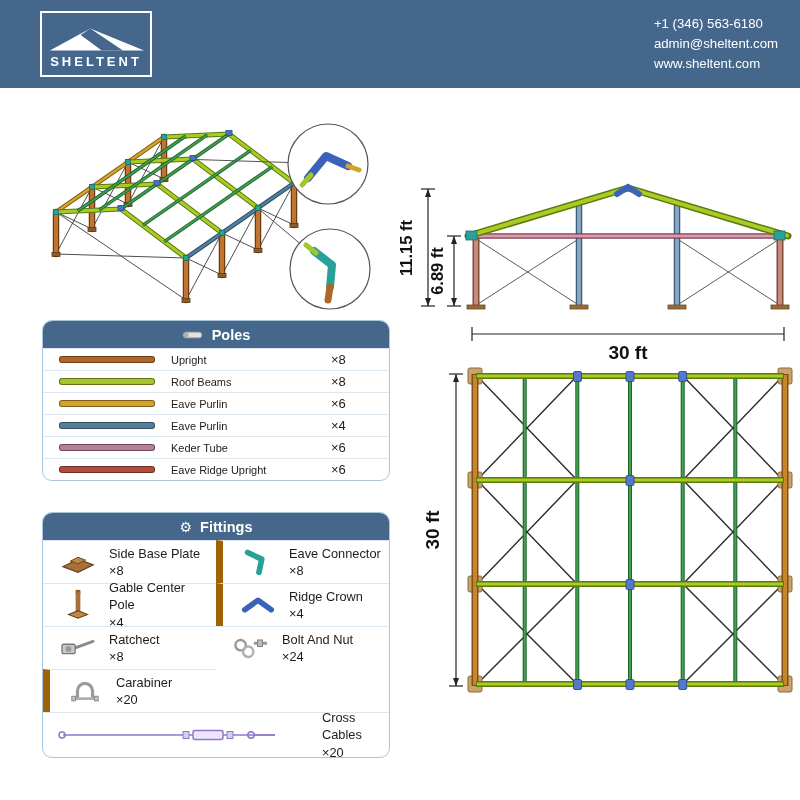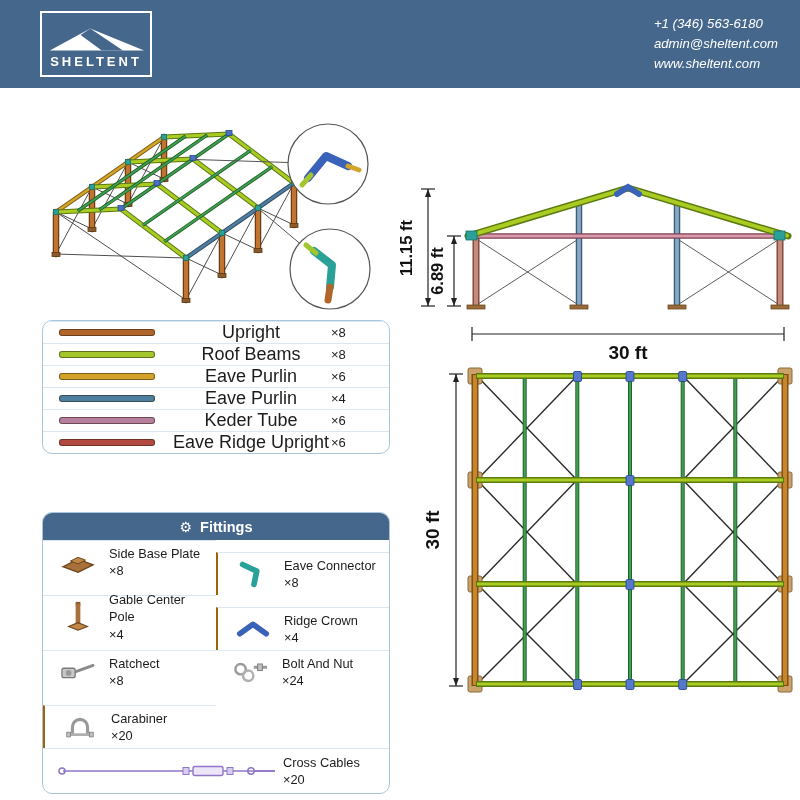--- a/index.html
+++ b/index.html
@@ -7,21 +7,21 @@
   body { font-family:"Liberation Sans", sans-serif; }
   .page { position:relative; width:800px; height:800px; background:#fff; overflow:hidden; }
 
   
   .topbar { position:absolute; top:0; left:0; width:800px; height:88px; background:#45678c;
             display:flex; align-items:center; padding:0 22px 0 40px; }
   .logo-box { border:2px solid #fff; width:112px; padding:10px 4px 6px; display:flex;
               flex-direction:column; align-items:center; }
   .logo-name { color:#fff; font-size:13px; letter-spacing:3px; font-weight:700; margin-top:1px; }
   .topbar-title { color:#fff; font-size:24.5px; font-weight:600; margin-left:30px; white-space:nowrap; }
-  .contact { margin-left:auto; color:#fff; font-size:13.2px; line-height:1.5;font-style:italic; }
+  .contact { margin-left:auto; color:#fff; font-size:13.2px; line-height:1.5; }
 
   
   .iso-view  { position:absolute; left:26px;  top:104px; width:366px; height:216px; }
   .elev-view { position:absolute; left:398px; top:158px; width:402px; height:212px; }
   .plan-view { position:absolute; left:420px; top:360px; width:380px; height:338px; }
   svg text { font-family:"Liberation Sans", sans-serif; }
   .dim-label { font-weight:bold; fill:#111; }
 
   
   .card { position:absolute; background:#fff; border:1.5px solid #a9c6dc; border-radius:10px; overflow:hidden; }
@@ -29,33 +29,33 @@
   .fittings-card { left:42px; top:512px; width:348px; }
   .card-head { height:27px; background:#45678c; color:#fff; display:flex; align-items:center;
                justify-content:center; gap:8px; font-size:14.5px; font-weight:700; }
   .head-icon { display:flex; align-items:center; }
   .gear-glyph { font-family:"DejaVu Sans", sans-serif; font-size:14px; line-height:1; }
 
   
   .pole-row { display:flex; align-items:center; height:22px; border-top:1px solid #dbe7f1; }
   .pole-bar-cell { width:128px; display:flex; justify-content:center; }
   .pole-bar { width:96px; height:6.5px; border-radius:3px; border:1px solid rgba(40,25,5,.5); }
-  .pole-name { flex:1; text-align:center; font-size:18px; color:#1c1c1c; }
+  .pole-name { flex:1; text-align:left; font-size:11px; color:#1c1c1c; }
   .pole-qty { width:58px; font-size:13px; color:#1c1c1c; }
 
   
   .fit-grid { display:grid; grid-template-columns:1fr 1fr; }
   .fit-cell { display:flex; align-items:center; gap:8px; height:43px; padding:2px 6px 2px 12px;
               border-top:1px solid #dbe7f1; }
-  .fit-cell.rightcol { border-left:2px solid #a16207;margin-top:12px; }
+  .fit-cell.rightcol { border-left:7px solid #a16207; }
   .fit-icon { width:46px; display:flex; justify-content:center; flex:none; }
   .fit-text { font-size:12.8px; color:#1c1c1c; line-height:1.35; }
   .fit-row-full { display:flex; align-items:center; height:45px; border-top:1px solid #dbe7f1; padding:0 12px; }
   .cable-art { flex:1; display:flex; align-items:center; }
-  .cross-text { width:104px; font-size:12.8px; color:#1c1c1c; line-height:1.35; }
+  .cross-text { width:104px; font-size:12.8px; color:#1c1c1c; line-height:1.35;margin-left:39px; }
 </style>
 </head>
 <body>
 
 <div class="page">
 
   <header class="topbar">
     <div class="logo-box">
       <svg width="100" height="30" viewBox="0 0 104 30">
         <polygon points="4,28 46,5 102,28" fill="#ffffff"></polygon>
@@ -364,20 +364,29 @@
           <rect x="206" y="115.5" width="8" height="10" rx="1.5"></rect>
         <rect x="206" y="219.5" width="8" height="10" rx="1.5"></rect>
           <rect x="153.5" y="319.5" width="8" height="10" rx="1.5"></rect>
         <rect x="206" y="319.5" width="8" height="10" rx="1.5"></rect>
           <rect x="258.7" y="319.5" width="8" height="10" rx="1.5"></rect>
       </g>
     </svg>
   </div>
 
   <div class="card poles-card">
+    <div class="card-head">
+      <span class="head-icon">
+        <svg width="22" height="12" viewBox="0 0 22 12">
+          <rect x="1" y="3" width="19" height="6" rx="3" fill="#e2e2e2" stroke="#8a8a8a" stroke-width="1"></rect>
+          <circle cx="4" cy="6" r="2.6" fill="#b0b0b0"></circle>
+        </svg>
+      </span>
+      <span>Poles</span>
+    </div>
     <div class="pole-row">
       <div class="pole-bar-cell">
           <div class="pole-bar" style="background: rgb(176, 101, 42);"></div>
         </div>
       <div class="pole-name">Upright</div>
       <div class="pole-qty">×8</div>
     </div>
     <div class="pole-row">
       <div class="pole-bar-cell">
           <div class="pole-bar" style="background: rgb(162, 198, 44);"></div>

